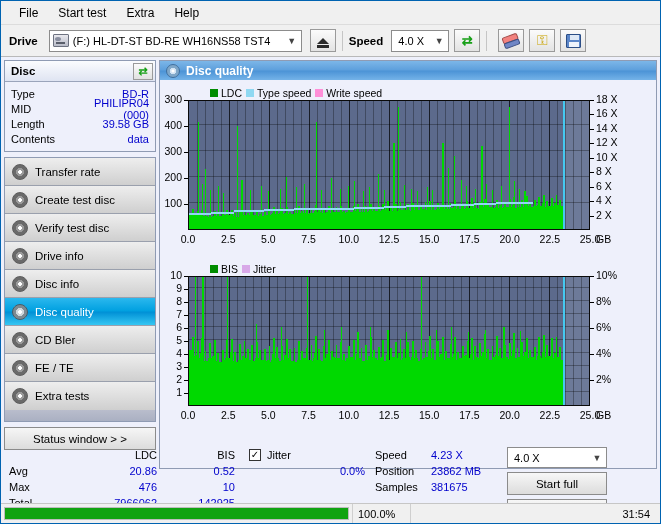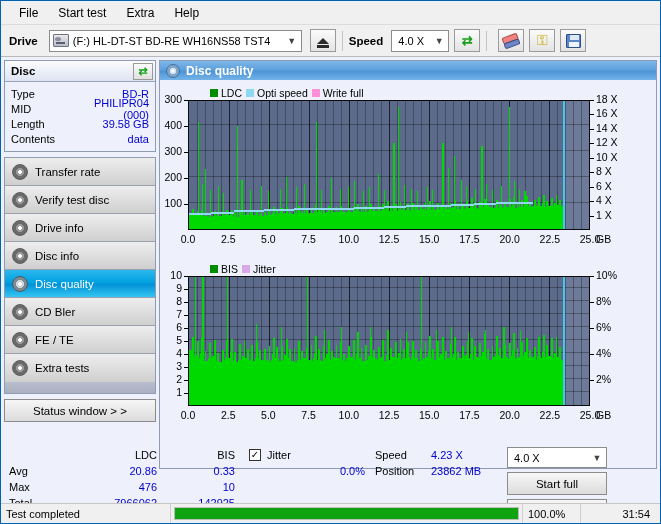--- a/index.html
+++ b/index.html
@@ -322,20 +322,24 @@
         </div>
       </div>
 
       <div class="nav">
         <div class="nav-item">
           <span class="nav-ico"></span>
           <span>Transfer rate</span>
         </div>
         <div class="nav-item">
           <span class="nav-ico"></span>
+          <span>Create test disc</span>
+        </div>
+        <div class="nav-item">
+          <span class="nav-ico"></span>
           <span>Verify test disc</span>
         </div>
         <div class="nav-item">
           <span class="nav-ico"></span>
           <span>Drive info</span>
         </div>
         <div class="nav-item">
           <span class="nav-ico"></span>
           <span>Disc info</span>
         </div>
@@ -371,25 +375,25 @@
         </div>
 
         <div class="chart-wrap" id="charts" style="position:relative;height:370px">
             <div class="legend" style="left: 50px; top: 7px;">
               <div class="it">
                 <div class="sw" style="background: rgb(0, 140, 0);"></div>
                 <span>LDC</span>
               </div>
               <div class="it">
                 <div class="sw" style="background: rgb(143, 216, 242);"></div>
-                <span>Opti speed</span>
+                <span>Type speed</span>
               </div>
               <div class="it">
                 <div class="sw" style="background: rgb(255, 143, 216);"></div>
-                <span>Write full</span>
+                <span>Write speed</span>
               </div>
             </div>
             <div class="plot" style="left: 28px; top: 20px; width: 402px; height: 130px;">
               <div class="noData" style="left: 93.6%; right: 0px; background: rgb(109, 122, 153);"></div>
               <div class="gridv" style="left: 2%; top: 0px; bottom: 0px; width: 1px;"></div>
               <div class="gridv" style="left: 4%; top: 0px; bottom: 0px; width: 1px;"></div>
               <div class="gridv" style="left: 6%; top: 0px; bottom: 0px; width: 1px;"></div>
               <div class="gridv" style="left: 8%; top: 0px; bottom: 0px; width: 1px;"></div>
               <div class="gridv major" style="left: 10%; top: 0px; bottom: 0px; width: 1px;"></div>
               <div class="gridv" style="left: 12%; top: 0px; bottom: 0px; width: 1px;"></div>
@@ -846,21 +850,21 @@
             <div class="axis-lbl" style="left: 0px; top: 117px; width: 22px; text-align: right;">100</div>
             <div class="tick" style="left: 24px; top: 124px; width: 4px; height: 1px;"></div>
             <div class="axis-lbl" style="left: 0px; top: 91px; width: 22px; text-align: right;">200</div>
             <div class="tick" style="left: 24px; top: 98px; width: 4px; height: 1px;"></div>
             <div class="axis-lbl" style="left: 0px; top: 65px; width: 22px; text-align: right;">300</div>
             <div class="tick" style="left: 24px; top: 72px; width: 4px; height: 1px;"></div>
             <div class="axis-lbl" style="left: 0px; top: 39px; width: 22px; text-align: right;">400</div>
             <div class="tick" style="left: 24px; top: 46px; width: 4px; height: 1px;"></div>
             <div class="axis-lbl" style="left: 0px; top: 13px; width: 22px; text-align: right;">300</div>
             <div class="tick" style="left: 24px; top: 20px; width: 4px; height: 1px;"></div>
-            <div class="axis-lbl" style="left: 436px; top: 128.556px;">1 X</div>
+            <div class="axis-lbl" style="left: 436px; top: 128.556px;">2 X</div>
             <div class="tick" style="left: 430px; top: 135.556px; width: 4px; height: 1px;"></div>
             <div class="axis-lbl" style="left: 436px; top: 114.111px;">4 X</div>
             <div class="tick" style="left: 430px; top: 121.111px; width: 4px; height: 1px;"></div>
             <div class="axis-lbl" style="left: 436px; top: 99.6667px;">6 X</div>
             <div class="tick" style="left: 430px; top: 106.667px; width: 4px; height: 1px;"></div>
             <div class="axis-lbl" style="left: 436px; top: 85.2222px;">8 X</div>
             <div class="tick" style="left: 430px; top: 92.2222px; width: 4px; height: 1px;"></div>
             <div class="axis-lbl" style="left: 436px; top: 70.7778px;">10 X</div>
             <div class="tick" style="left: 430px; top: 77.7778px; width: 4px; height: 1px;"></div>
             <div class="axis-lbl" style="left: 436px; top: 56.3333px;">12 X</div>
@@ -1362,21 +1366,21 @@
           <div class="stats-grid">
             <div>
               <div style="display:flex">
                 <div class="col-a row"></div>
                 <div class="col-ldc row sh">LDC</div>
                 <div class="col-bis row sh">BIS</div>
               </div>
               <div style="display:flex">
                 <div class="col-a row sh">Avg</div>
                 <div class="col-ldc row sv">20.86</div>
-                <div class="col-bis row sv">0.33</div>
+                <div class="col-bis row sv">0.52</div>
               </div>
               <div style="display:flex">
                 <div class="col-a row sh">Max</div>
                 <div class="col-ldc row sv">476</div>
                 <div class="col-bis row sv">10</div>
               </div>
               <div style="display:flex">
                 <div class="col-a row sh">Total</div>
                 <div class="col-ldc row sv">7966062</div>
                 <div class="col-bis row sv">142925</div>
@@ -1392,20 +1396,24 @@
             </div>
 
             <div class="spd-box">
               <div class="spd-row">
                 <span class="k sh">Speed</span>
                 <span class="v">4.23 X</span>
               </div>
               <div class="spd-row">
                 <span class="k sh">Position</span>
                 <span class="v">23862 MB</span>
+              </div>
+              <div class="spd-row">
+                <span class="k sh">Samples</span>
+                <span class="v">381675</span>
               </div>
             </div>
 
             <div class="btn-box">
               <div class="combo sel-speed">
                 <span class="txt" style="margin-left:3px">4.0 X</span>
                 <span class="chev">▼</span>
               </div>
               <div class="act-btn">
                 <span>Start full</span>
@@ -1414,21 +1422,20 @@
                 <span>Start part</span>
               </div>
             </div>
           </div>
         </div>
       </div>
     </div>
   </div>
 
   <div class="statusbar">
-    <div class="sb-cell sb-text">Test completed</div>
     <div class="sb-cell sb-prog">
       <div class="progbar">
         <div class="progfill" id="progfill" style="width: 100%;"></div>
       </div>
     </div>
     <div class="sb-cell sb-pct">100.0%</div>
     <div class="sb-cell sb-time">31:54</div>
   </div>
 </div>
 

